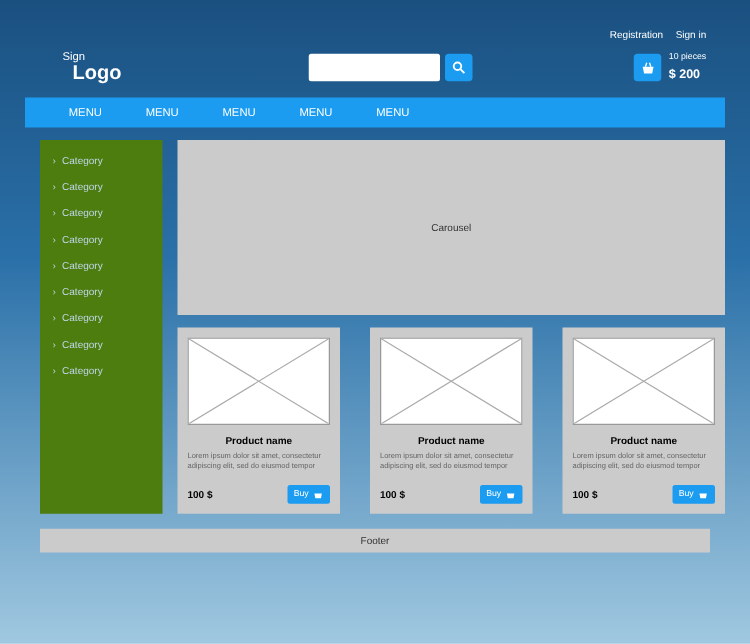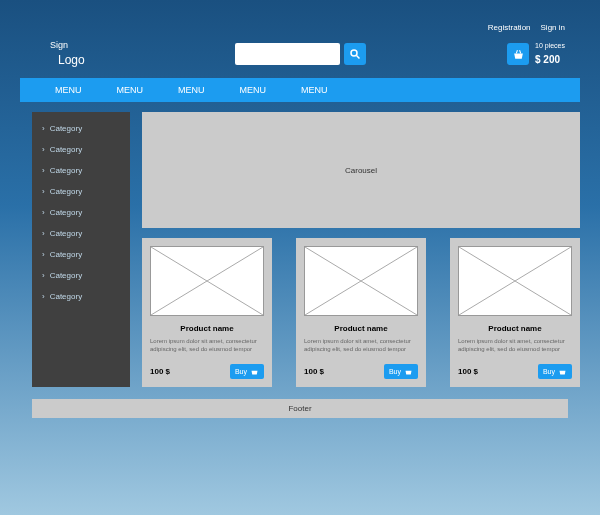--- a/index.html
+++ b/index.html
@@ -21,21 +21,21 @@
       font-size: 8px;
       cursor: pointer;
     }
     .header {
       display: flex;
       align-items: center;
       padding: 8px 35px 10px 50px;
     }
     .logo-block { color: #fff; }
     .logo-your { font-size: 9px; display: block; }
-    .logo-main { font-size: 12px; font-weight: normal; margin-left: 8px; }
+    .logo-main { font-size: 16px; font-weight: bold; margin-left: 8px; }
     .search-wrap {
       display: flex;
       margin-left: 150px;
     }
     .search-input {
       width: 105px;
       height: 22px;
       border: none;
       border-radius: 2px;
       padding: 0 5px;
@@ -84,38 +84,38 @@
       color: #fff;
       font-size: 9px;
       cursor: pointer;
     }
     .main {
       display: flex;
       padding: 10px 20px 0 32px;
       gap: 12px;
     }
     .sidebar {
-      background: #404040;
+      background: #4d7c0f;
       width: 104px;
       padding: 6px 0;
     }
     .cat-item {
       color: #c0d8e8;
       font-size: 8px;
       padding: 6px 10px;
       cursor: pointer;
     }
     .cat-item::before {
       content: "›";
       margin-right: 5px;
     }
     .content { flex: 1; }
     .carousel {
       background: #cbcbcb;
-      height: 116px;
+      height: 140px;
       display: flex;
       align-items: center;
       justify-content: center;
       font-size: 8px;
       color: #333;
     }
     .products {
       display: flex;
       gap: 24px;
       margin-top: 10px;

